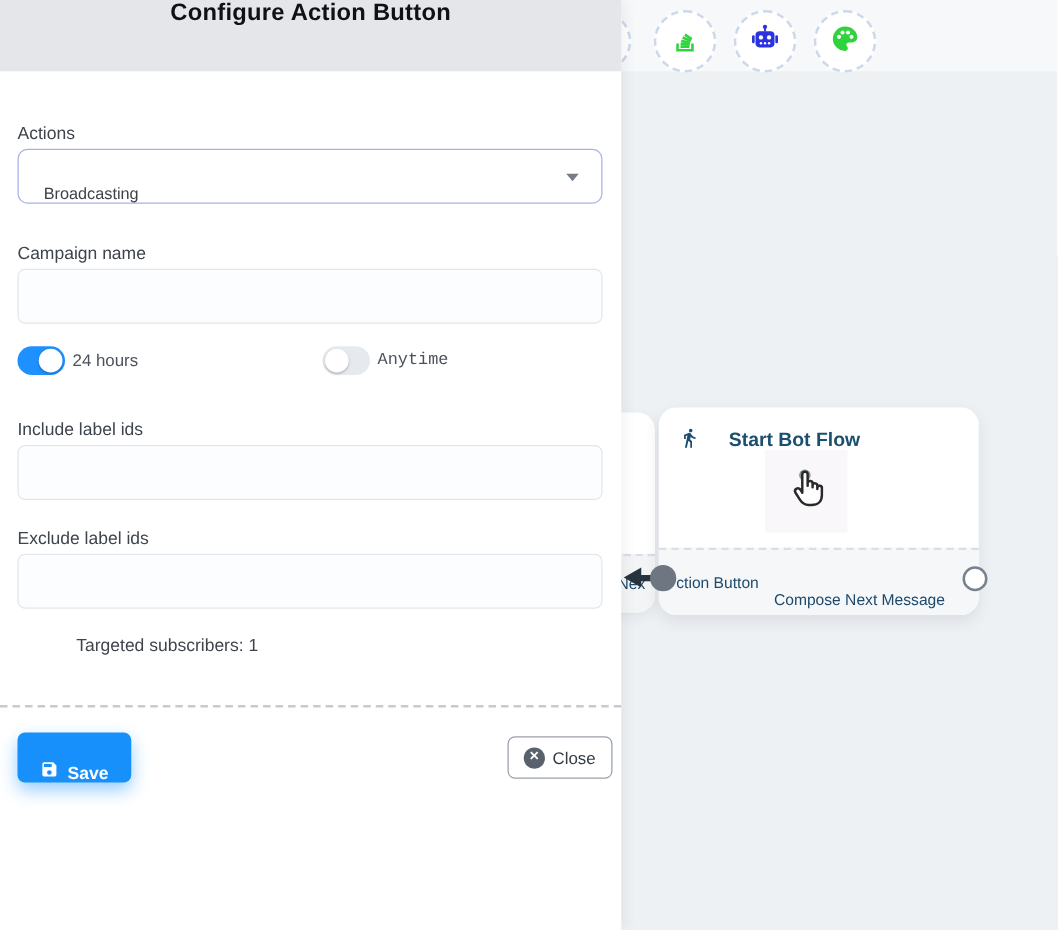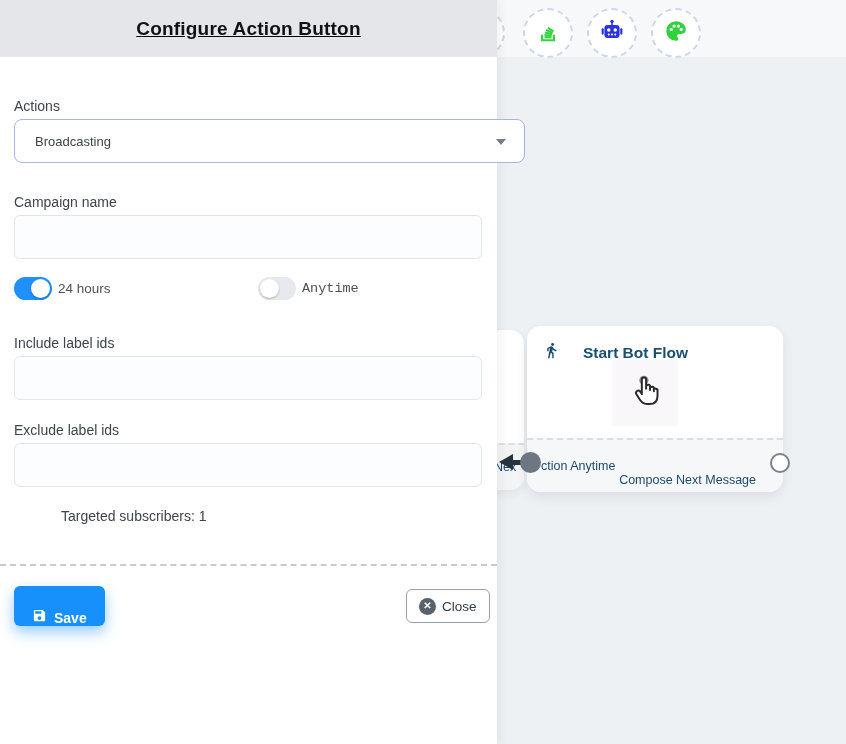--- a/index.html
+++ b/index.html
@@ -42,28 +42,28 @@
   
   .edge-line { position:absolute; left:505px; top:460px; width:27px; height:5px; background:#273440; }
   .edge-arrowhead { position:absolute; left:499px; top:454px; width:0; height:0;
                border-top:8px solid transparent; border-bottom:8px solid transparent;
                border-right:14px solid #273440; }
   .gray-node { position:absolute; left:520px; top:452px; width:21px; height:21px; border-radius:50%; background:#6d7681; }
 
   
   .panel { position:absolute; left:0; top:0; width:497px; height:744px; background:#fff;
            box-shadow:4px 0 10px rgba(0,0,0,.05); }
-  .panel-header { height:57px; background:#e4e6e9; display:flex; align-items:center; justify-content:center;text-decoration:underline; }
+  .panel-header { height:57px; background:#e4e6e9; display:flex; justify-content:center; }
   .panel-title { font-size:19px; font-weight:bold; color:#101114; letter-spacing:.2px; }
 
   .field-label { position:absolute; left:14px; font-size:14px; color:#3e444c; }
 
-  .select-box { position:absolute; left:14px; top:119px; width:511px; height:44px;
+  .select-box { position:absolute; left:14px; top:119px; width:468px; height:44px;
                 border:1px solid #a9b3e4; border-radius:8px; background:#fff;
-                display:flex; align-items:center; padding-left:20px; cursor:pointer; }
+                display:flex; align-items:flex-end; padding-left:20px; cursor:pointer; }
   .select-value { font-size:13px; color:#3c424a; }
   .select-caret { position:absolute; right:18px; top:19px; width:0; height:0;
                 border-left:5px solid transparent; border-right:5px solid transparent;
                 border-top:6px solid #767d86; }
 
   .text-input { position:absolute; left:14px; width:468px; height:44px;
                 border:1px solid #e2e6eb; border-radius:6px; background:#fcfdfe;
                 font-family:"Liberation Sans", sans-serif; font-size:13px; color:#3c424a; padding:0 12px; outline:none; }
 
   .toggle { position:absolute; width:38px; height:23px; border-radius:12px; cursor:pointer; }
@@ -163,21 +163,21 @@
     <div class="drop-zone">
       <span>
         <svg viewBox="0 0 24 24" width="38" height="38">
           <circle cx="11.3" cy="5.2" r="2.9" fill="#8a909a"></circle>
           <path d="M10 14V4.8a1.35 1.35 0 0 1 2.7 0v5.7m0-1.3a1.25 1.25 0 0 1 2.5.3v1.8m0-1a1.2 1.2 0 0 1 2.4.35v1.5m0-.7a1.15 1.15 0 0 1 2.3.45v3.2c0 3.3-2 5.1-5.2 5.1h-1.5c-2.2 0-3.3-.9-4.5-2.8l-2.2-3.5a1.45 1.45 0 0 1 2.4-1.6l1.1 1.6" fill="#fff" stroke="#2a2a2a" stroke-width="1.25" stroke-linecap="round" stroke-linejoin="round"></path>
         </svg>
       </span>
     </div>
 
     <div class="flow-card-footer">
-      <span class="socket-left-label">ction Anytime</span>
+      <span class="socket-left-label">ction Button</span>
       <span class="socket-right-label">Compose Next Message</span>
     </div>
     <div class="socket-out"></div>
   </div>
 
   <div class="edge-line"></div>
   <div class="edge-arrowhead"></div>
   <div class="gray-node"></div>
 
   <div class="panel">

